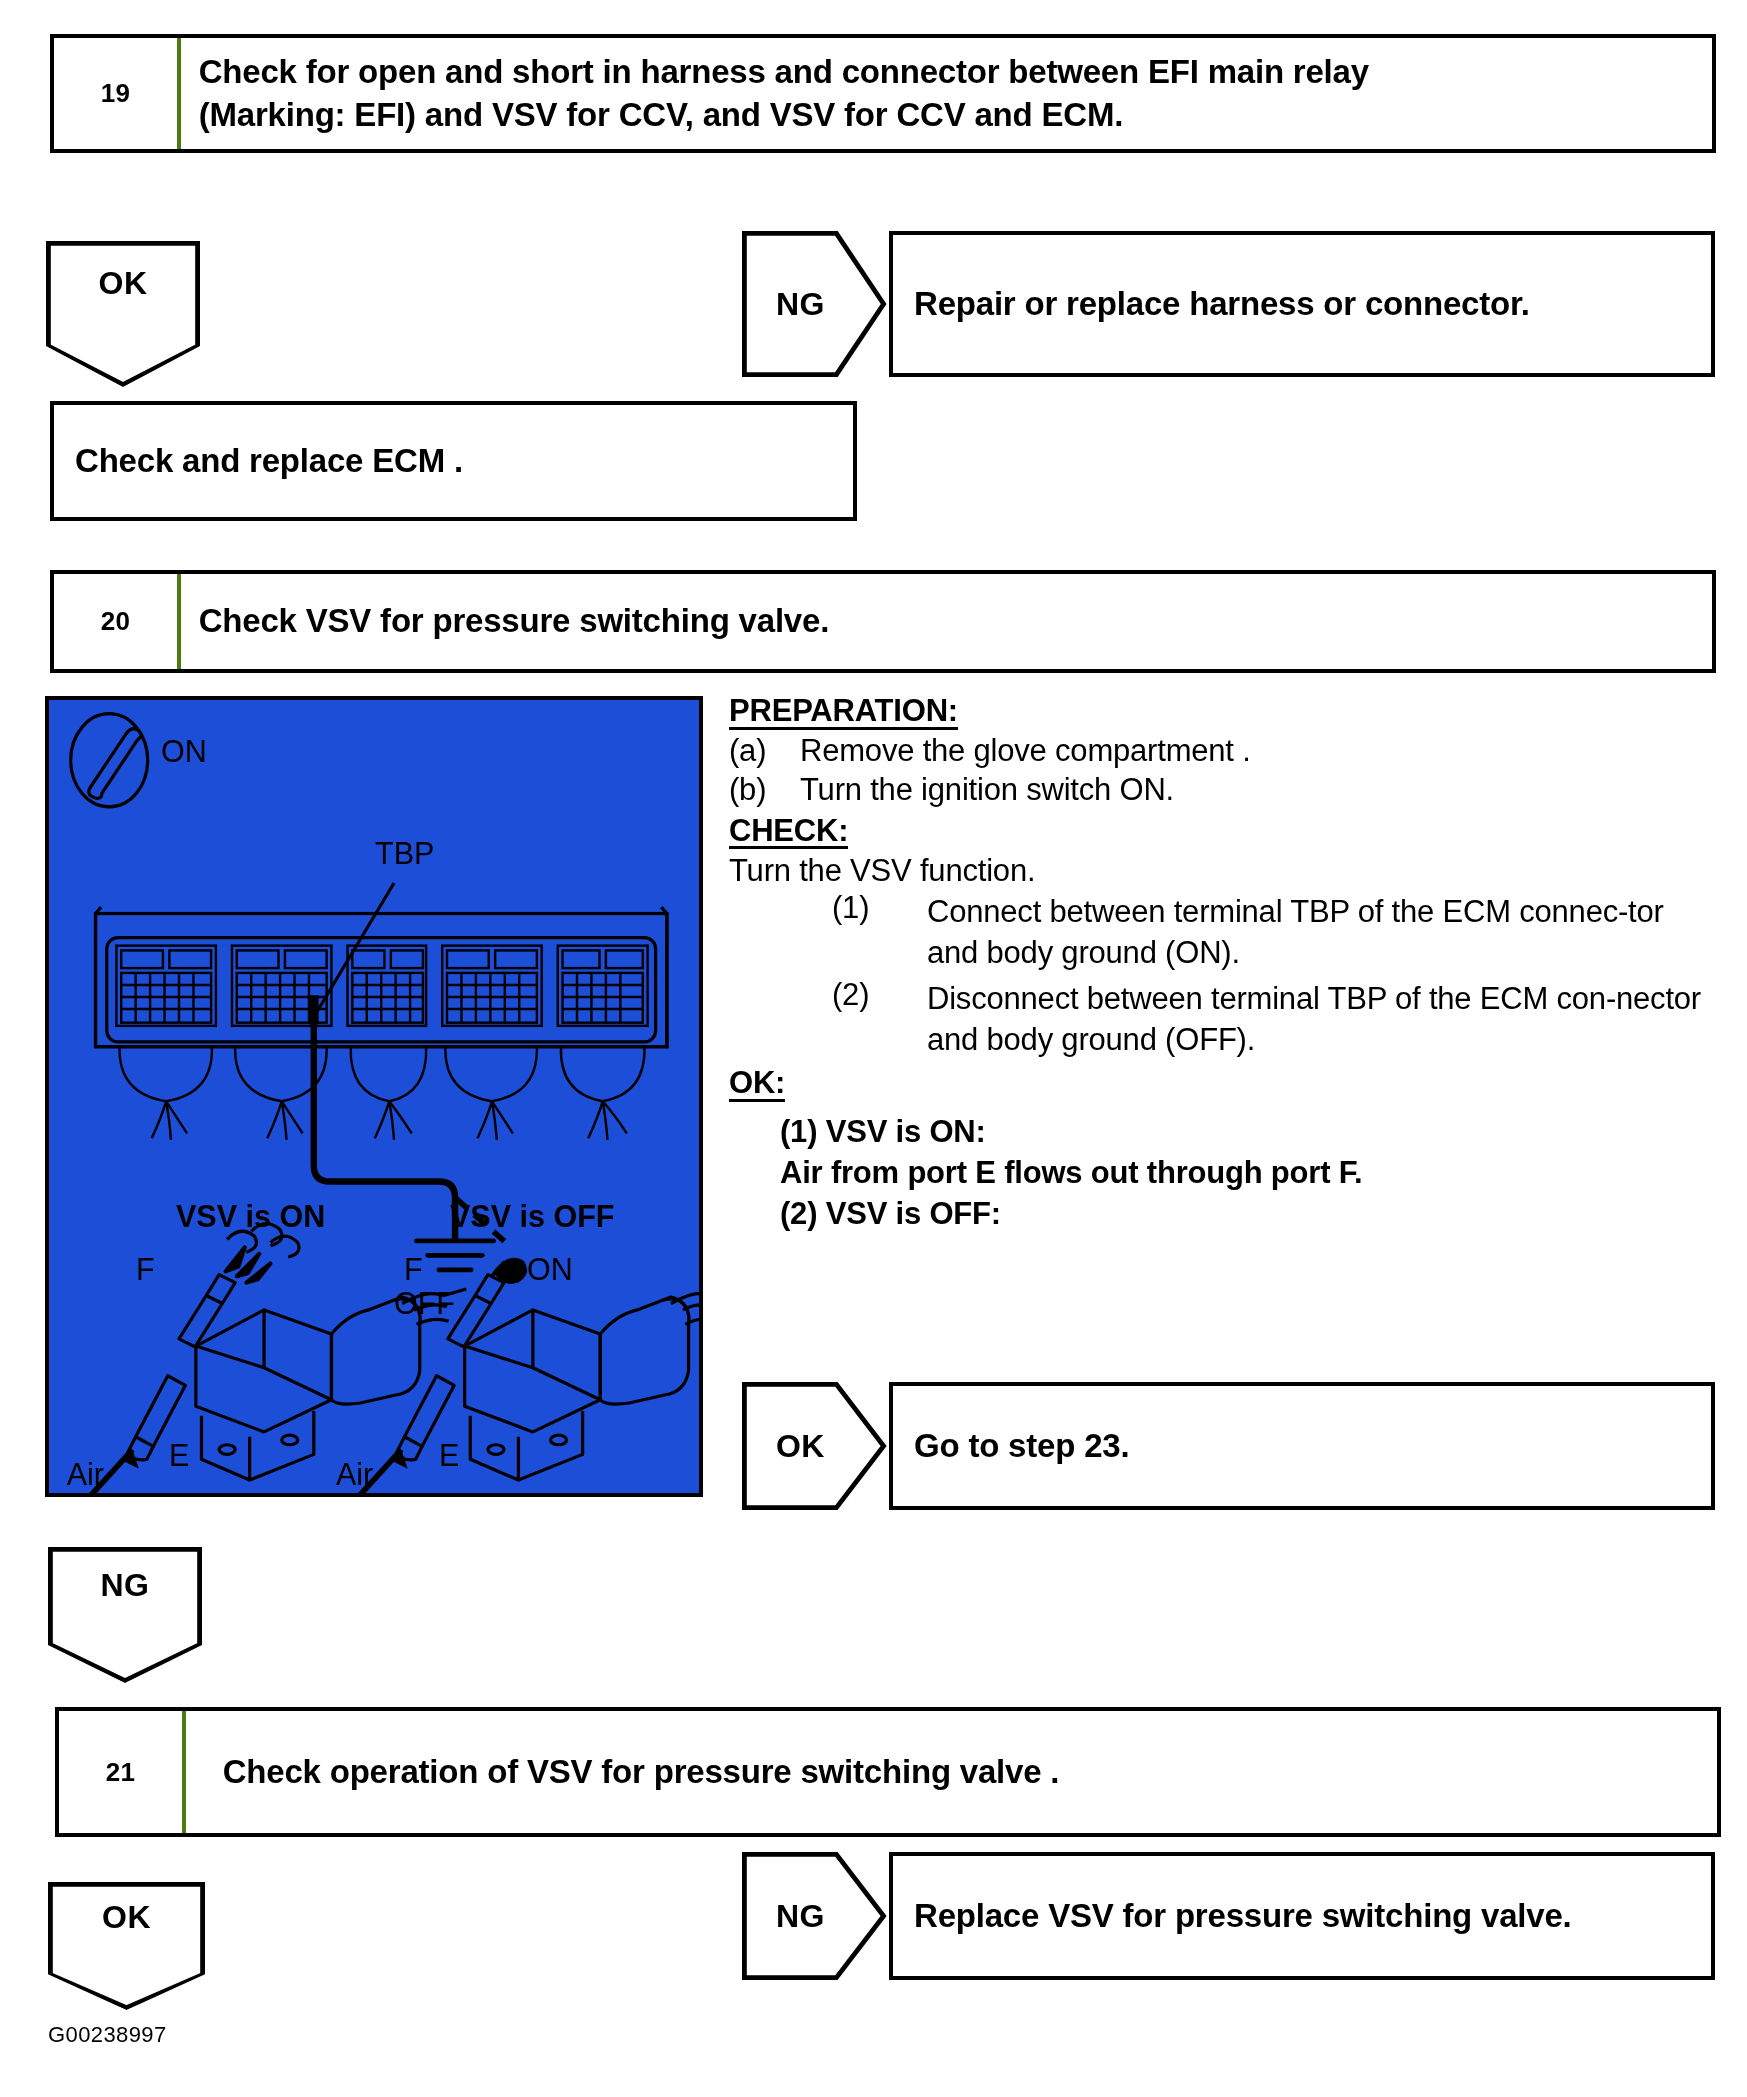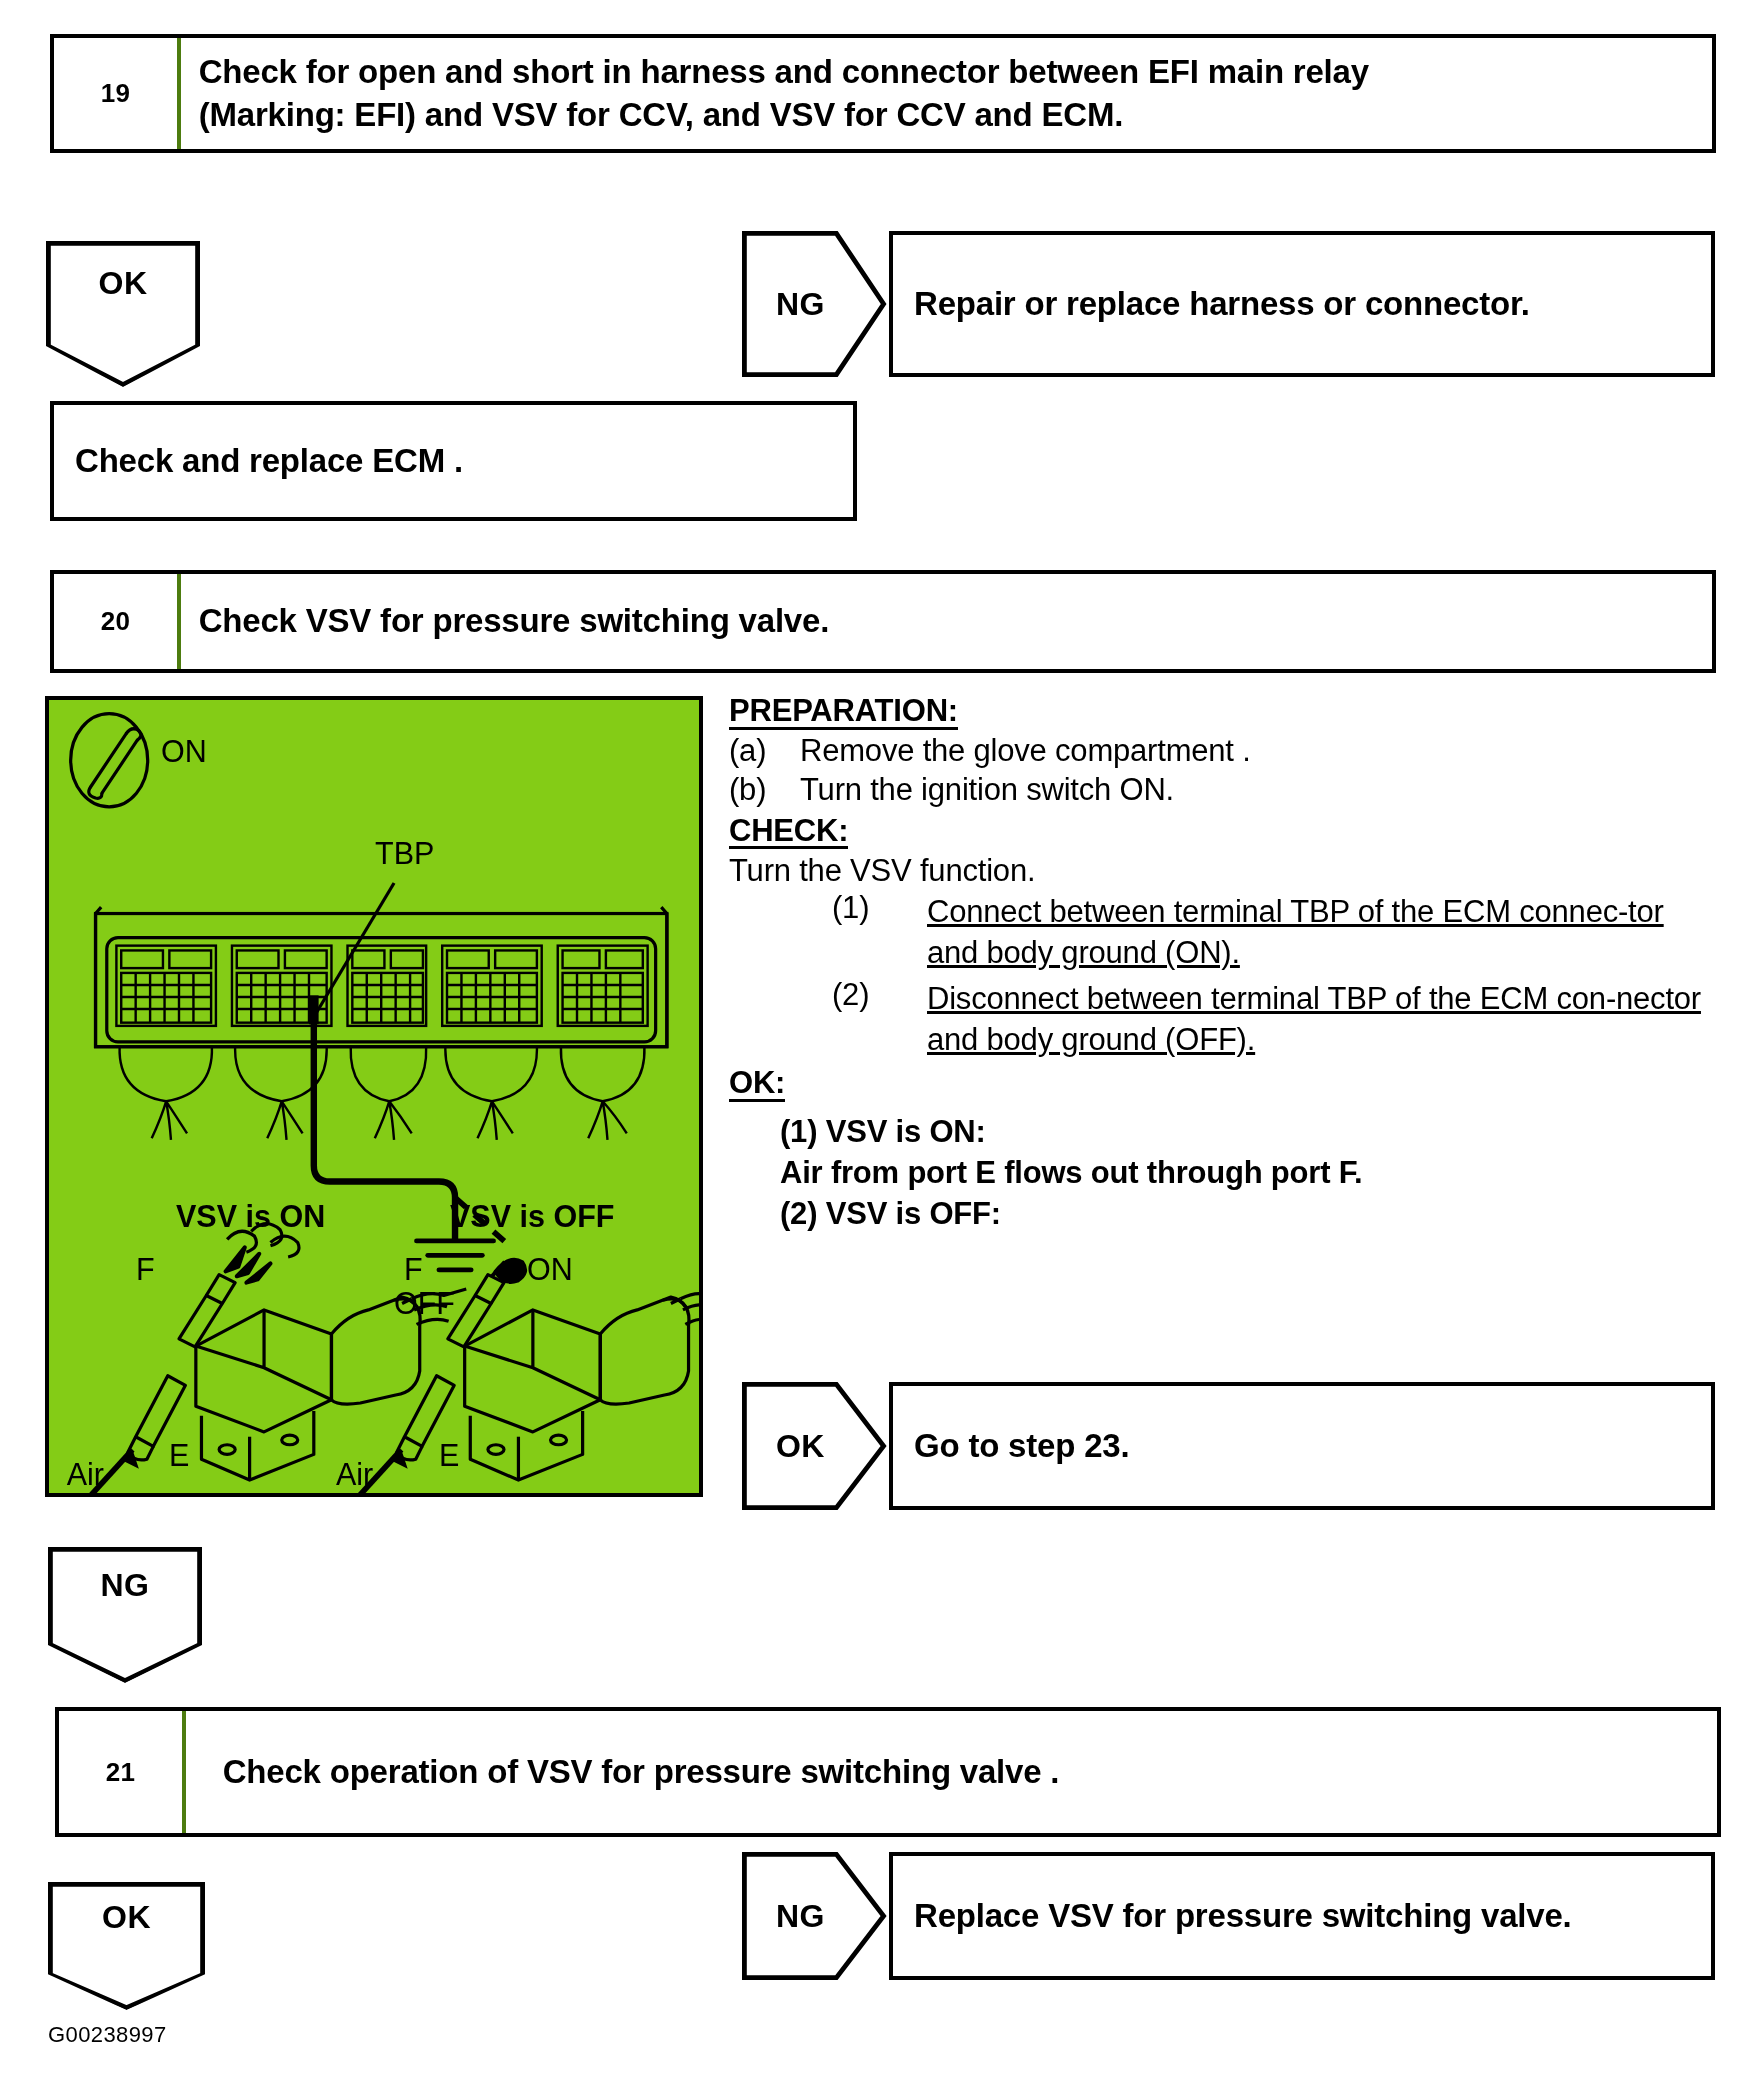--- a/index.html
+++ b/index.html
@@ -136,35 +136,34 @@
     display: flex;
     margin-bottom: 4.8px;
   }
   .sub-marker {
     width: 95px;
     flex-shrink: 0;
   }
   .sub-body {
     flex: 1;
     line-height: 1.32;
-    text-decoration: underline;
   }
   .ok-block {
     margin-left: 51px;
     font-weight: bold;
     line-height: 1.33;
   }
   .ok-block div { white-space: nowrap; }
 
   
   .illus {
     position: absolute;
     box-sizing: border-box;
     border: 4px solid #000;
-    background: #84cc16;
+    background: #1d4ed8;
     overflow: hidden;
   }
   .illus svg { display: block; }
   .il-label {
     position: absolute;
     font-size: 30.5px;
     letter-spacing: 0px;
   }
   .il-label.bold { font-weight: bold; }
 

